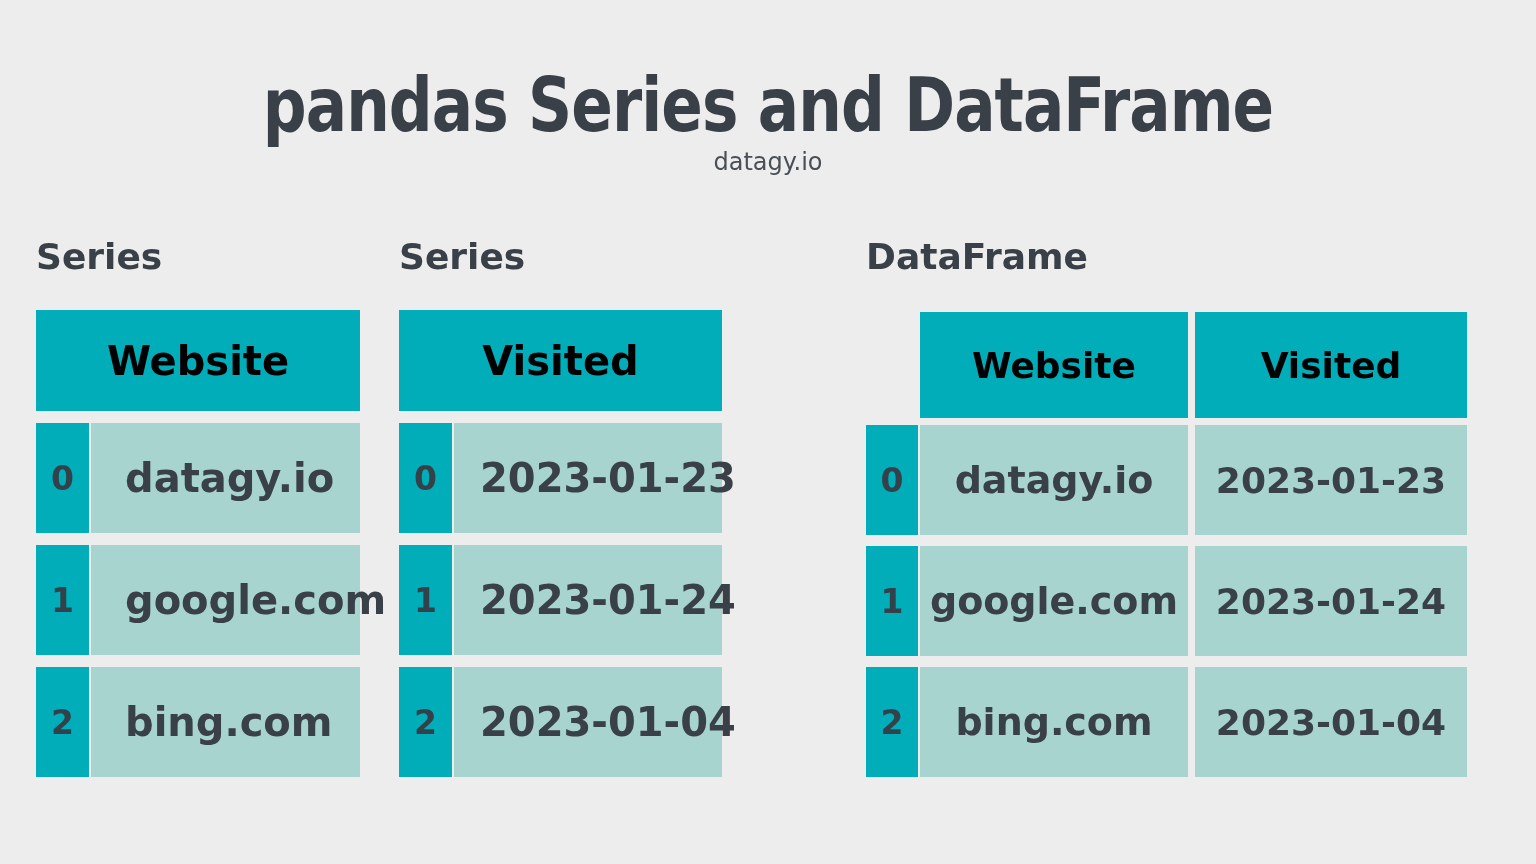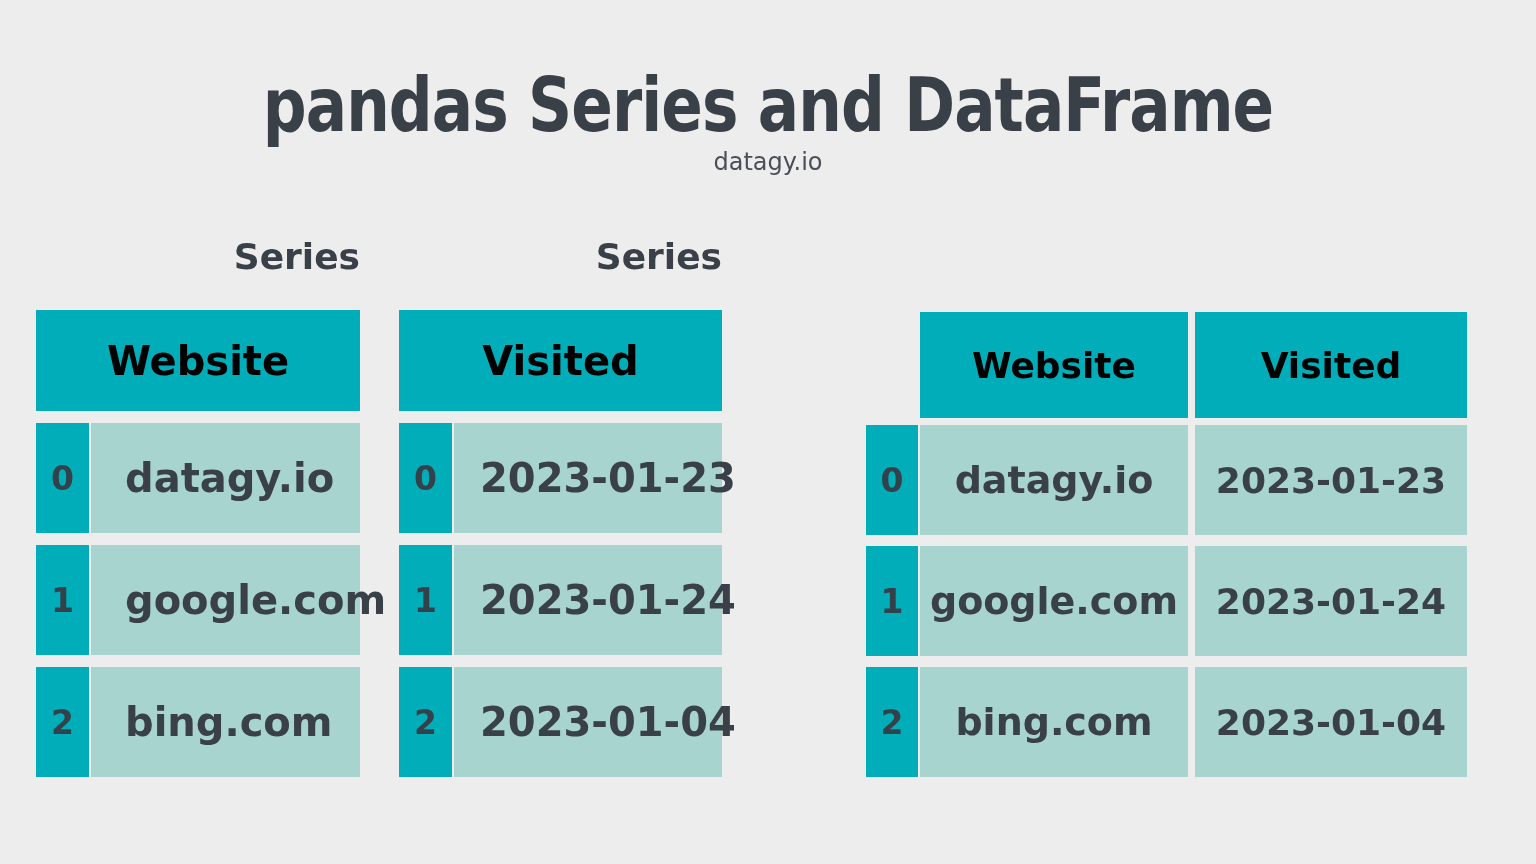--- a/index.html
+++ b/index.html
@@ -21,21 +21,21 @@
     white-space:nowrap;
   }
   .subtitle {
     position:absolute; left:0; top:148px; width:1536px;
     text-align:center; font-size:24px; font-weight:400;
     color:#4a4f57;
   }
 
   .sect-title {
     position:absolute; top:236px;
-    text-align:right;
+    text-align:left;
     font-size:36px; font-weight:bold; color:#3a4048;
     white-space:nowrap;
   }
 
   
   .cellbox { position:absolute; }
   .hdr {
     background:#00adb8; color:#000000;
     display:flex; align-items:center; justify-content:center;
     font-weight:bold; white-space:nowrap;
@@ -97,20 +97,21 @@
 
   <div class="cellbox idx t2-idx" style="top:423px;">0</div>
   <div class="cellbox val t2-val" style="top:423px;">2023-01-23</div>
 
   <div class="cellbox idx t2-idx" style="top:545px;">1</div>
   <div class="cellbox val t2-val" style="top:545px;">2023-01-24</div>
 
   <div class="cellbox idx t2-idx" style="top:667px;">2</div>
   <div class="cellbox val t2-val" style="top:667px;">2023-01-04</div>
 
+  <div class="sect-title" id="t3-title">DataFrame</div>
   <div class="cellbox hdr" id="t3-hdr-a">Website</div>
   <div class="cellbox hdr" id="t3-hdr-b">Visited</div>
 
   <div class="cellbox idx t3-idx" style="top:425px;">0</div>
   <div class="cellbox val center t3-val-a" style="top:425px;">datagy.io</div>
   <div class="cellbox val center t3-val-b" style="top:425px;">2023-01-23</div>
 
   <div class="cellbox idx t3-idx" style="top:546px;">1</div>
   <div class="cellbox val center t3-val-a" style="top:546px;">google.com</div>
   <div class="cellbox val center t3-val-b" style="top:546px;">2023-01-24</div>

